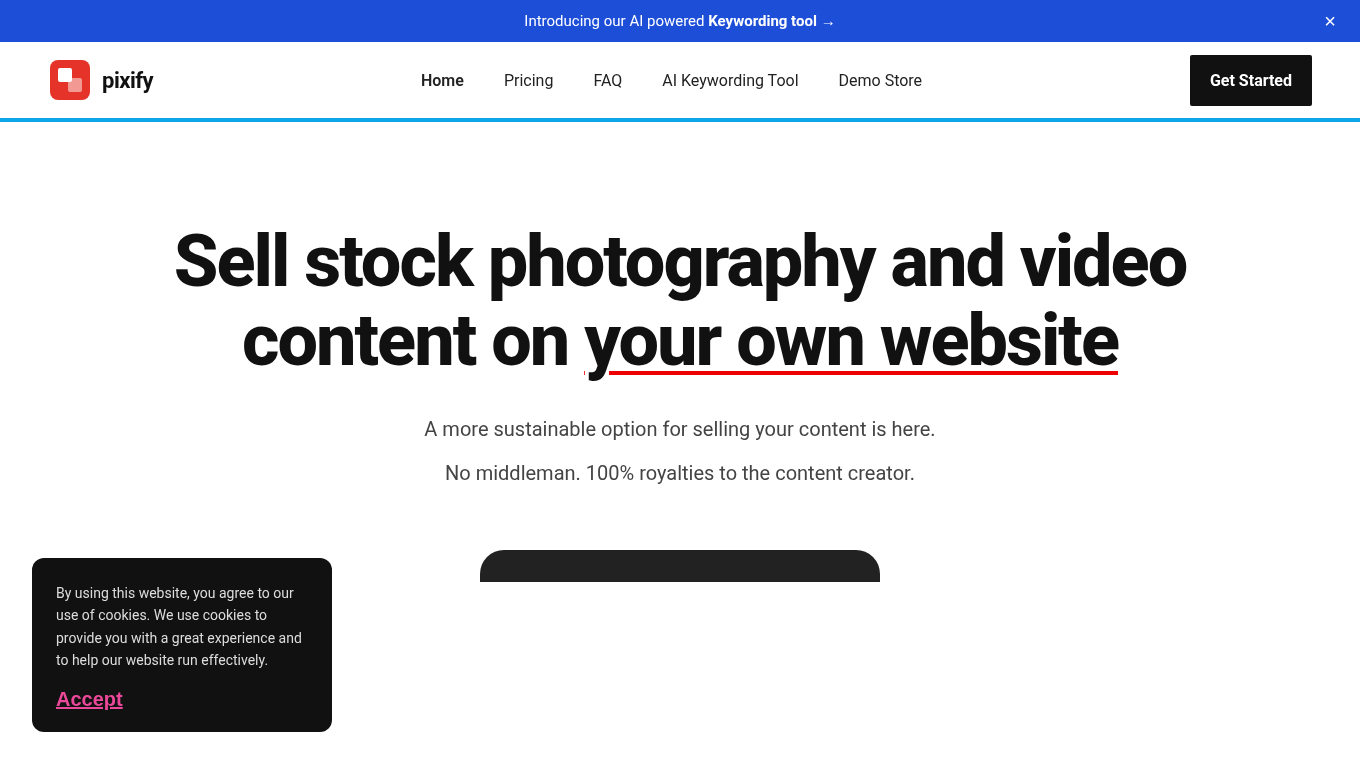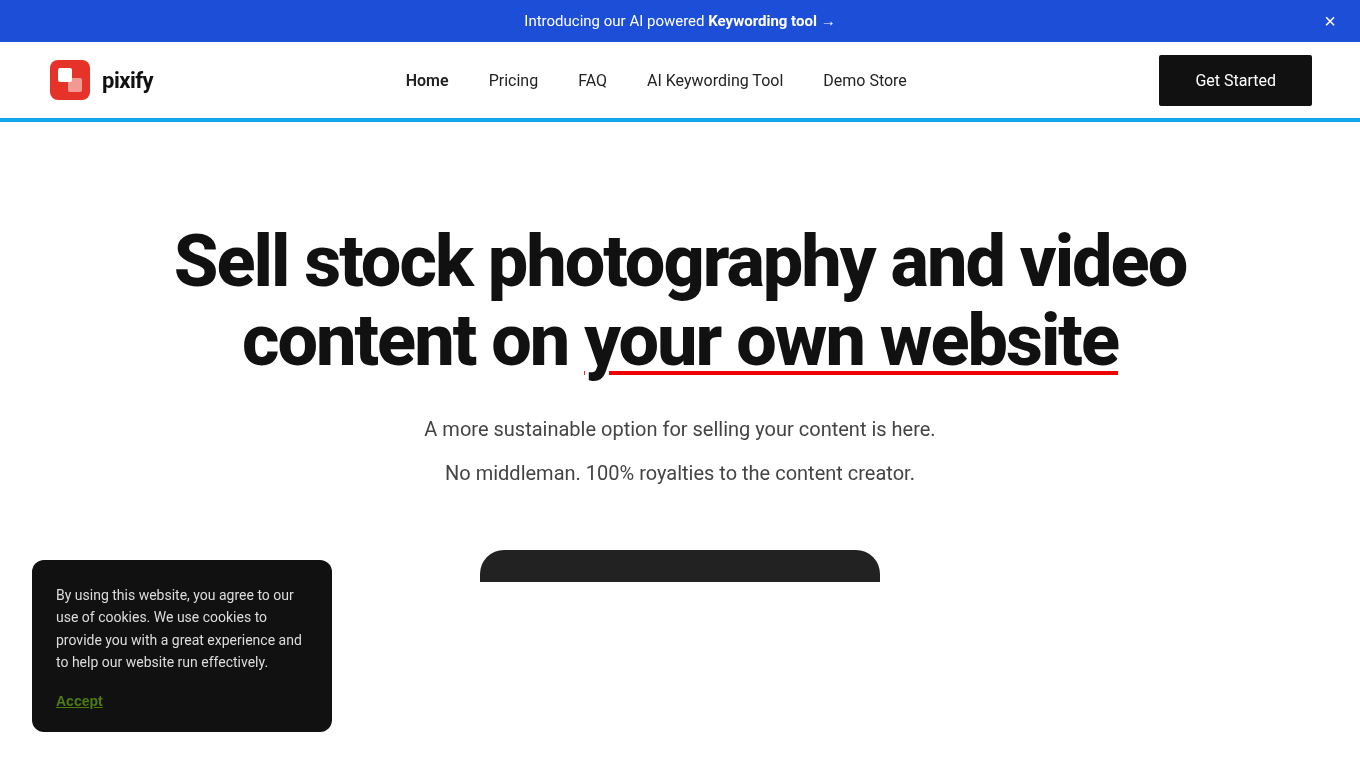--- a/index.html
+++ b/index.html
@@ -88,23 +88,23 @@
     }
     .nav-link.active {
       font-weight: 600;
     }
 
     .get-started-btn {
       background: #111;
       color: #fff;
       border: none;
       border-radius: 2px;
-      padding: 16px 36px;
+      padding: 16px 20px;
       font-size: 16px;
-      font-weight: 400;
+      font-weight: 700;
       cursor: pointer;
       text-decoration: none;
       display: inline-block;
     }
 
     
     .hero {
       text-align: center;
       padding: 100px 48px 60px;
       max-width: 1360px;
@@ -146,22 +146,22 @@
       line-height: 1.6;
       z-index: 1000;
     }
     .cookie-text {
       color: #ddd;
       margin-bottom: 16px;
     }
     .cookie-accept-btn {
       background: none;
       border: none;
-      color: #4d7c0f;
-      font-size: 14px;
+      color: #ec4899;
+      font-size: 20px;
       font-weight: 600;
       cursor: pointer;
       text-decoration: underline;
       padding: 0;
     }
 
     
     .bottom-preview {
       display: flex;
       justify-content: center;

